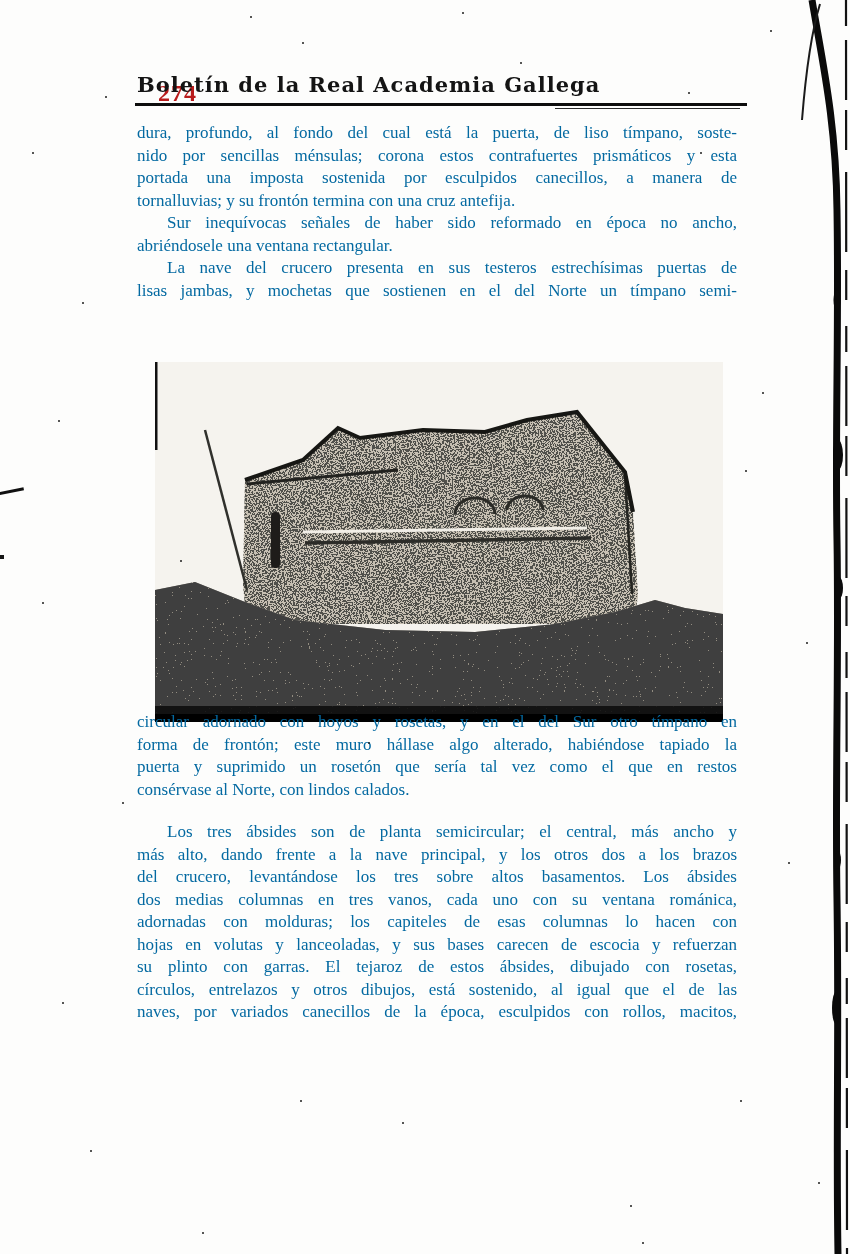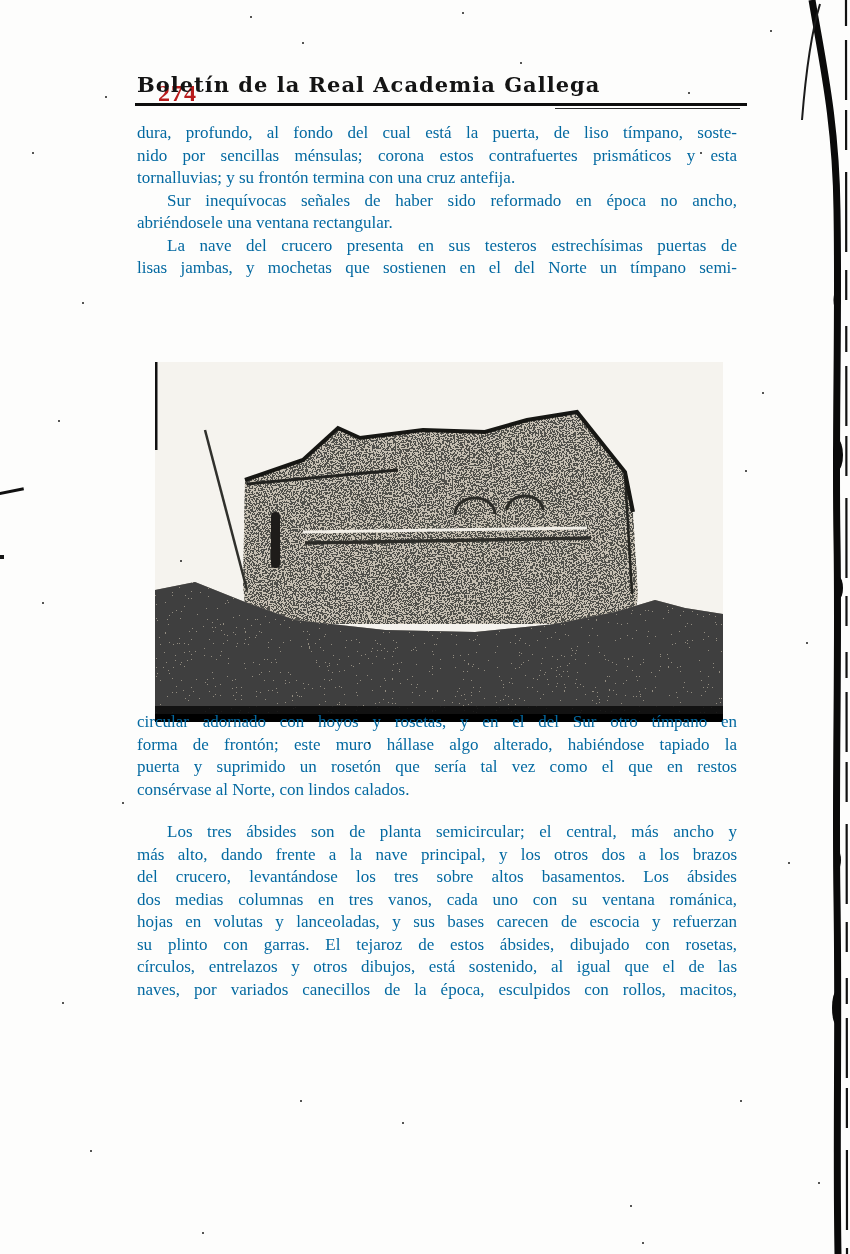--- a/index.html
+++ b/index.html
@@ -71,20 +71,21 @@
 <div class="page">
 
   <span class="pagenum">274</span>
   <h1 class="journal-title">Boletín de la Real Academia Gallega</h1>
   <div class="header-rule"></div>
 
   <section id="text-before" class="textblock">
       <div class="para">
         <div class="line">dura, profundo, al fondo del cual está la puerta, de liso tímpano, soste-</div>
         <div class="line">nido por sencillas ménsulas; corona estos contrafuertes prismáticos y esta</div>
+        <div class="line">portada una imposta sostenida por esculpidos canecillos, a manera de</div>
         <div class="line endline">tornalluvias; y su frontón termina con una cruz antefija.</div>
       </div>
       <div class="para indent">
         <div class="line">Sur inequívocas señales de haber sido reformado en época no ancho,</div>
         <div class="line endline">abriéndosele una ventana rectangular.</div>
       </div>
       <div class="para indent">
         <div class="line">La nave del crucero presenta en sus testeros estrechísimas puertas de</div>
         <div class="line">lisas jambas, y mochetas que sostienen en el del Norte un tímpano semi-</div>
       </div>
@@ -160,20 +161,21 @@
         <div class="line">circular adornado con hoyos y rosetas, y en el del Sur otro tímpano en</div>
         <div class="line">forma de frontón; este muro hállase algo alterado, habiéndose tapiado la</div>
         <div class="line">puerta y suprimido un rosetón que sería tal vez como el que en restos</div>
         <div class="line endline">consérvase al Norte, con lindos calados.</div>
       </div>
       <div class="para indent">
         <div class="line">Los tres ábsides son de planta semicircular; el central, más ancho y</div>
         <div class="line">más alto, dando frente a la nave principal, y los otros dos a los brazos</div>
         <div class="line">del crucero, levantándose los tres sobre altos basamentos.  Los ábsides</div>
         <div class="line">dos medias columnas en tres vanos, cada uno con su ventana románica,</div>
+        <div class="line">adornadas con molduras; los capiteles de esas columnas lo hacen con</div>
         <div class="line">hojas en volutas y lanceoladas, y sus bases carecen de escocia y refuerzan</div>
         <div class="line">su plinto con garras. El tejaroz de estos ábsides, dibujado con rosetas,</div>
         <div class="line">círculos, entrelazos y otros dibujos, está sostenido, al igual que el de las</div>
         <div class="line">naves, por variados canecillos de la época, esculpidos con rollos, macitos,</div>
       </div>
     </section>
 
   <div class="gutter-band">
     <svg width="54" height="1254" viewBox="0 0 54 1254">
       <path d="M16,0 C26,60 40,120 41,210 C43,330 39,430 41,540 C43,660 39,780 41,900 C43,1030 40,1140 42,1254" stroke="#0a0a0a" stroke-width="7" fill="none"></path>

